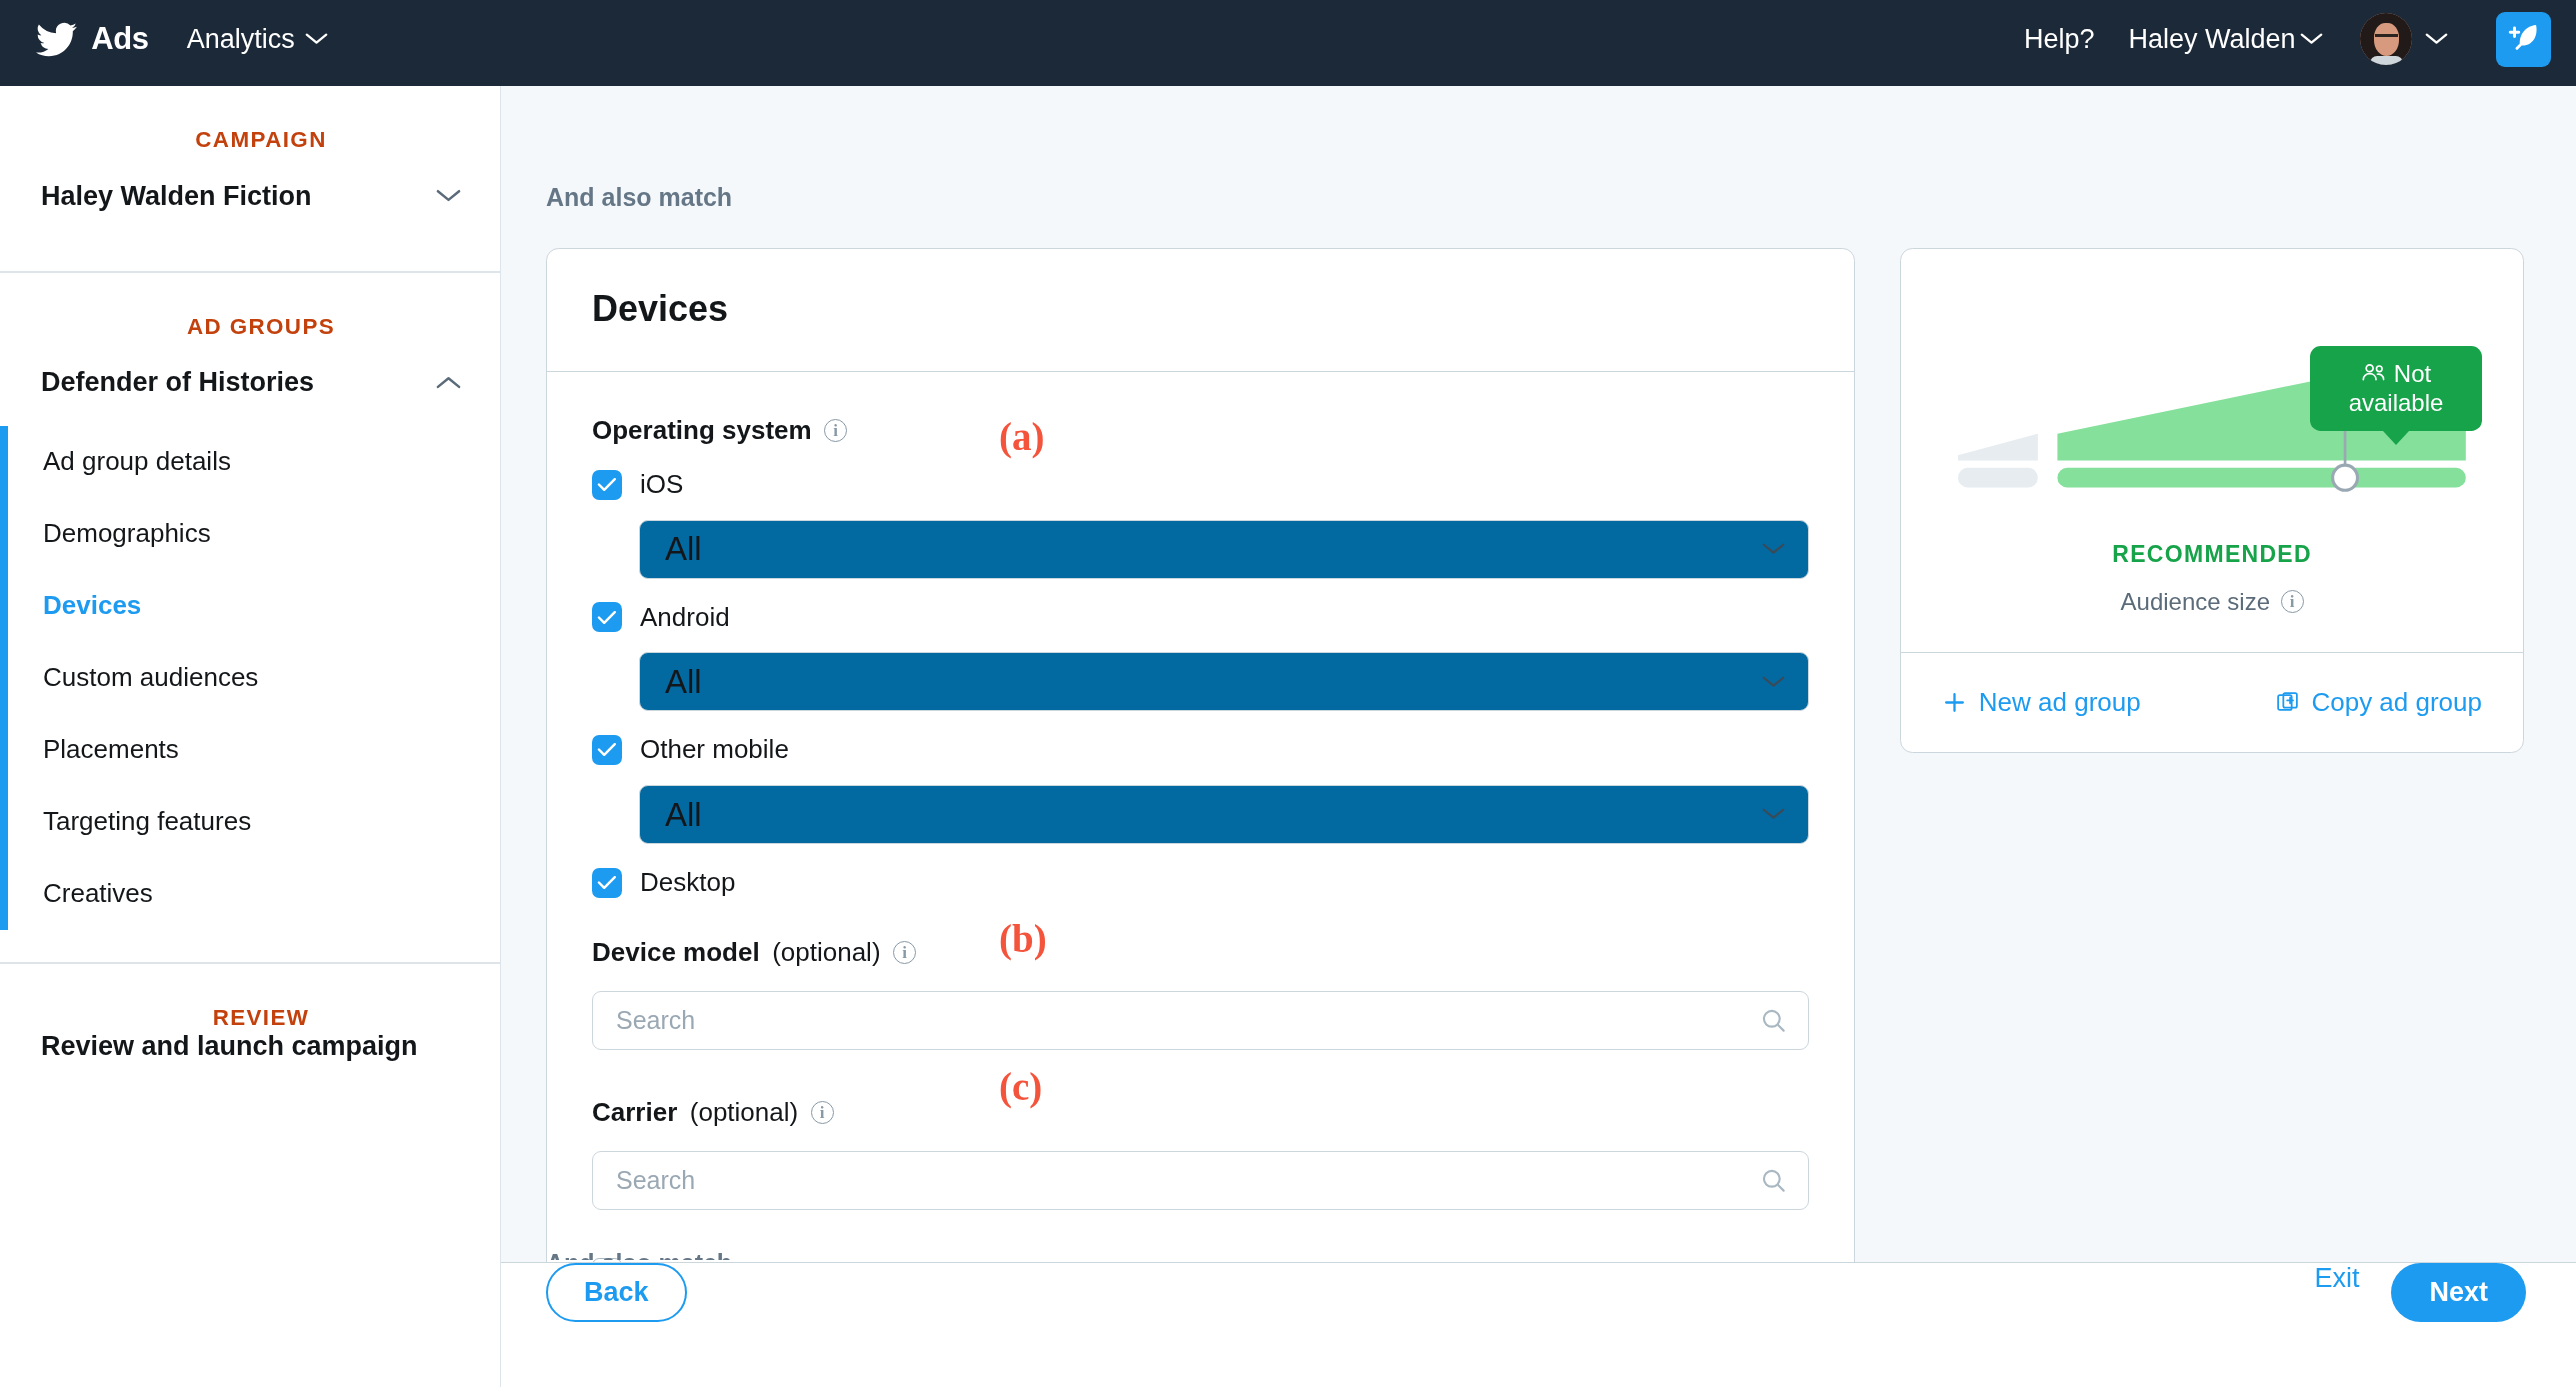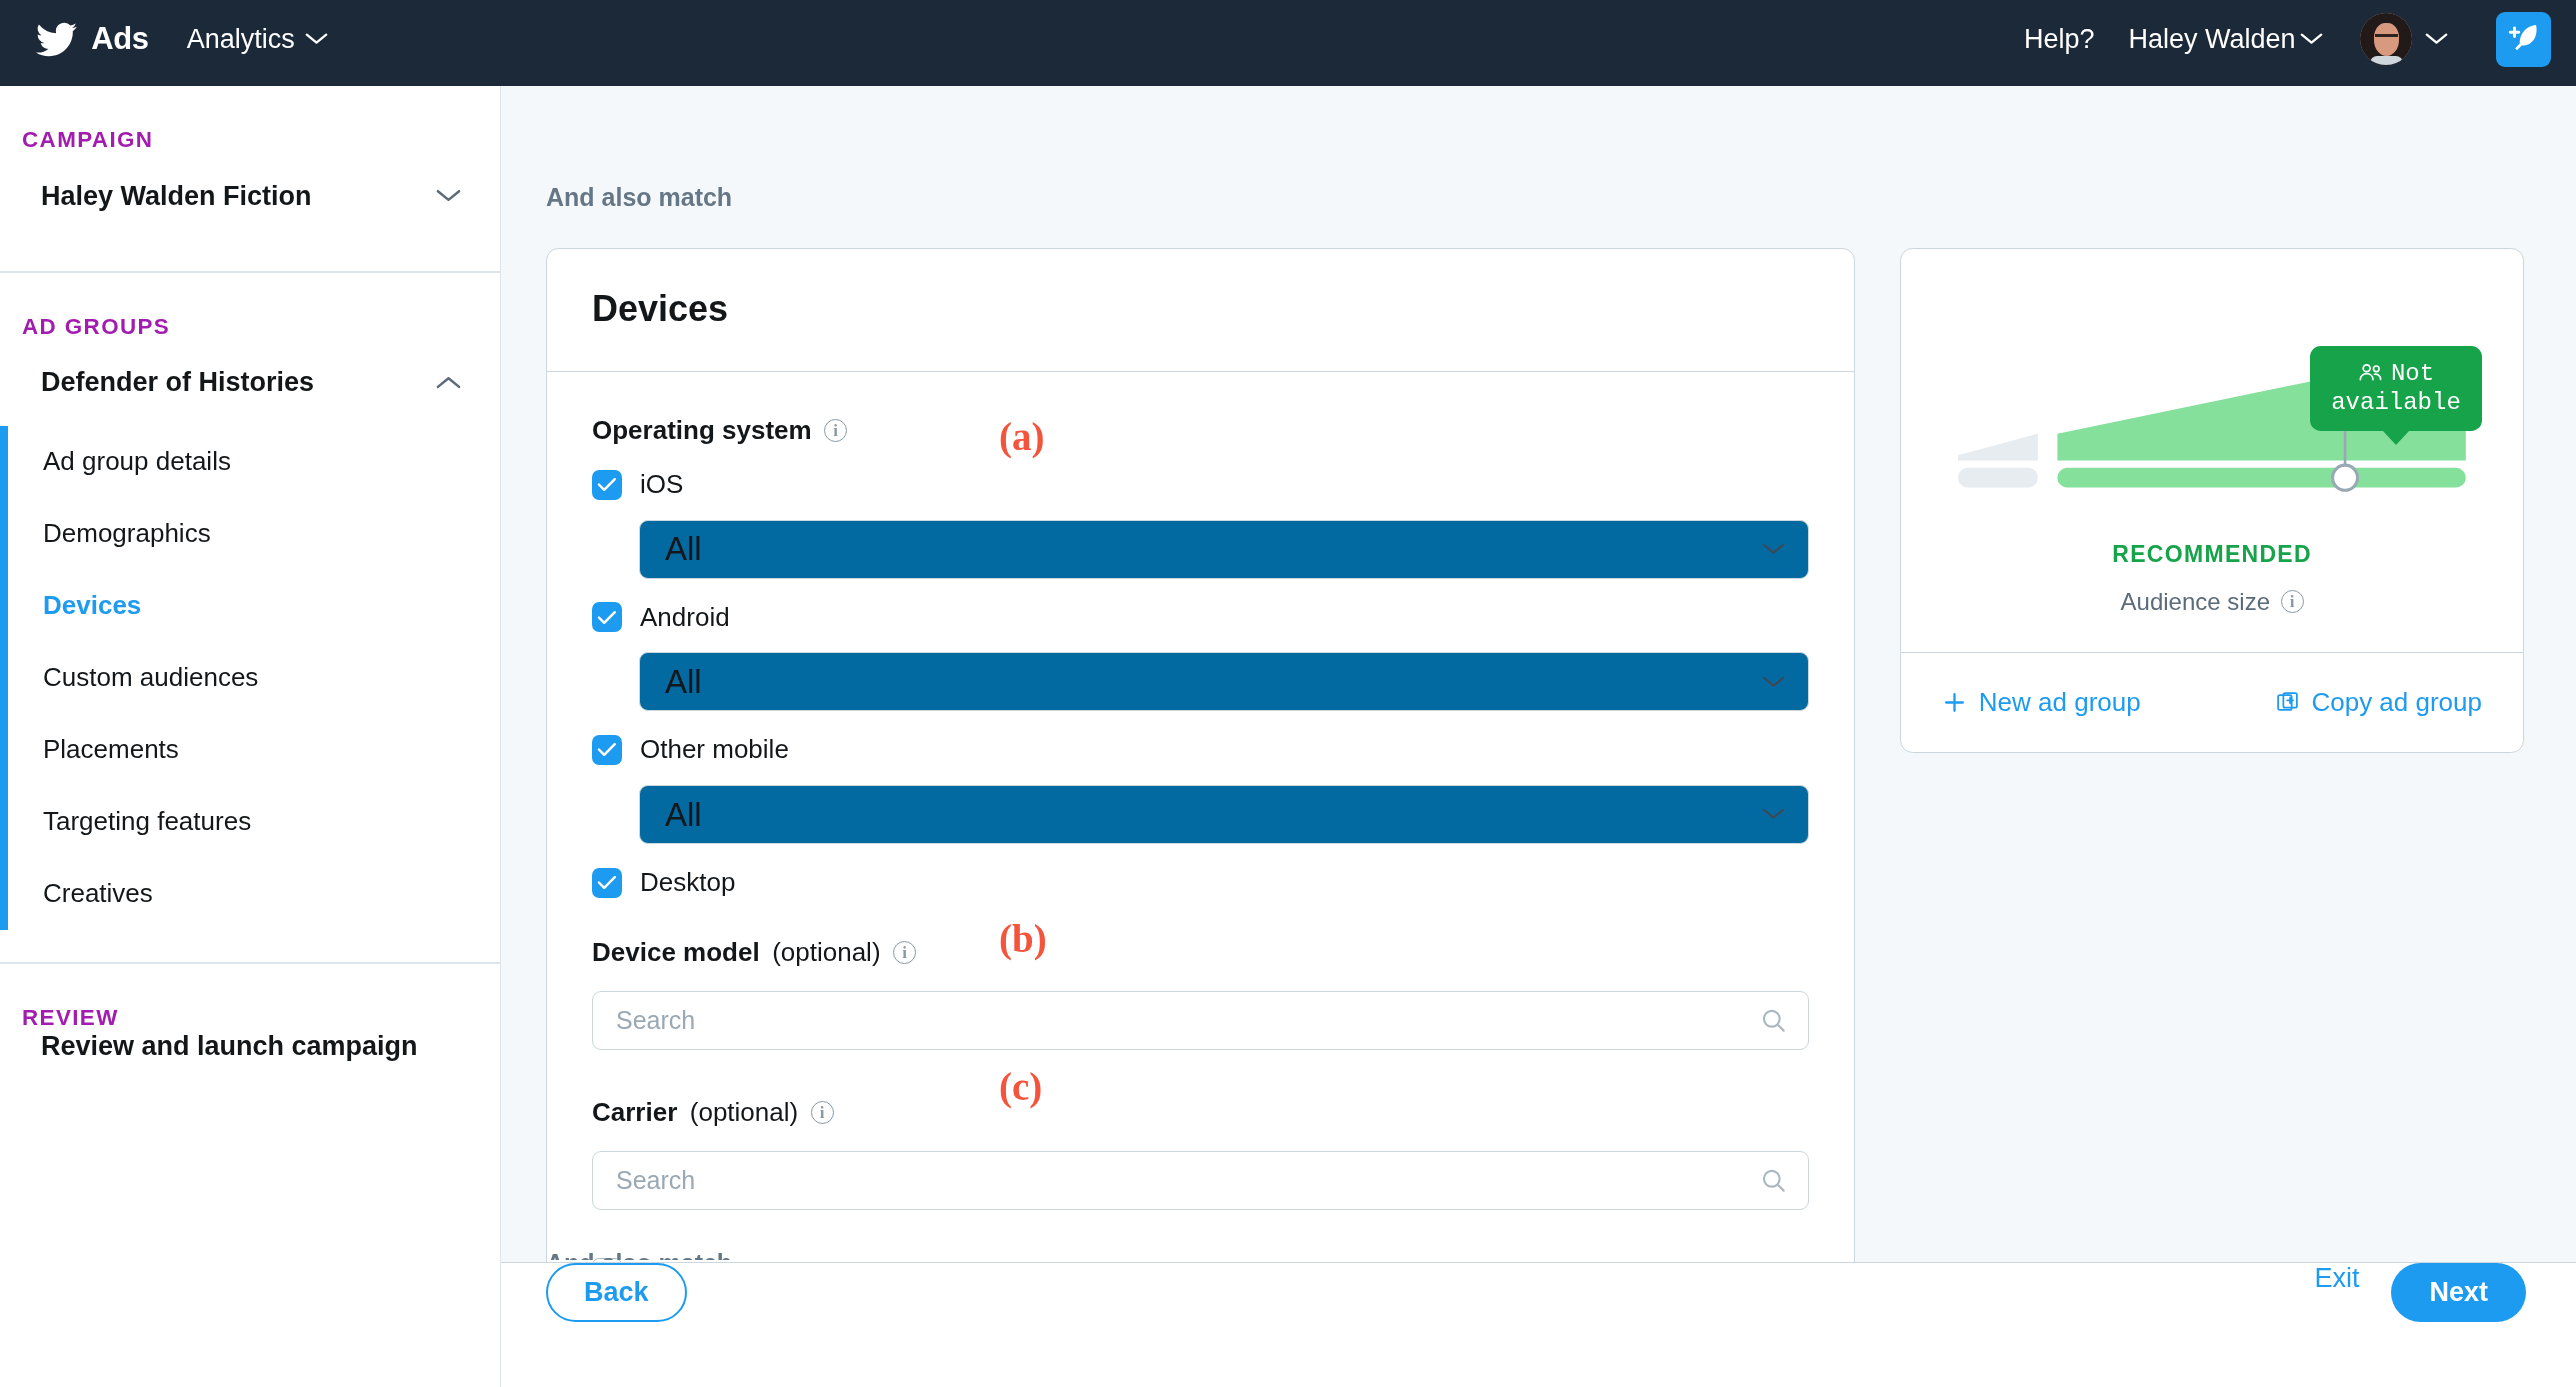--- a/index.html
+++ b/index.html
@@ -47,22 +47,22 @@
   
   .shell { display: flex; height: calc(1387px - 86px); position: relative; }
 
   
   .sidebar {
     width: 501px; background: #fff; flex-shrink: 0;
     border-right: 1.8px solid #dde4ea;
     height: 100%; position: relative;
   }
   .side-sec-label {
-    font-size: 22.4px; font-weight: bold; color: #a21caf;
-    letter-spacing: 1.4px; padding: 41px 0 0 22px;
+    font-size: 22.4px; font-weight: bold; color: #c2410c;
+    letter-spacing: 1.4px; padding: 41px 0 0 22px; text-align: center;
   }
   .side-item-row {
     display: flex; align-items: center; justify-content: space-between;
     padding: 0 39px 0 41px; height: 86px; cursor: pointer;
   }
   .side-item-row .t { font-size: 27px; font-weight: bold; color: #14171a; }
   .side-div { height: 1.8px; background: #dde4ea; margin-top: 32px; }
   .nav-accent-wrap { position: relative; }
   .nav-accent {
     position: absolute; left: 0; top: 0; bottom: 0; width: 8px; background: #1d9bf0;
@@ -134,21 +134,21 @@
   }
   .search-box .ph { font-size: 25px; color: #9aa8b4; }
 
   .bottom-cb { display: flex; align-items: center; gap: 19.7px; margin-top: 9px; }
 
   
   .aud-card { width: 627px; }
   .aud-head { padding: 38px 41px 39px; border-bottom: 1.8px solid #ccd6dd; }
   .aud-title { font-size: 34px; font-weight: bold; color: #14171a; }
   .aud-body { padding: 0 0 36px; border-bottom: 1.8px solid #ccd6dd; }
-  .gauge { position: relative; height: 269px; margin: 0 41px; font-family: Liberation Mono, monospace; }
+  .gauge { position: relative; height: 269px; margin: 0 41px; }
   .gauge-svg { position: absolute; left: 0; bottom: 0; width: 100%; }
   .bubble {
     position: absolute; right: 0px; top: 97px;
     background: #17a34a; color: #fff; border-radius: 10.7px;
     padding: 12.5px 18px 14.3px; text-align: center;
     font-size: 24px; line-height: 1.22; width: 172px;
   }
   .bubble .row1 { display: flex; align-items: center; justify-content: center; gap: 8px; }
   .bubble:after {
     content:""; position: absolute; left: 50%; bottom: -13.4px; transform: translateX(-50%);

